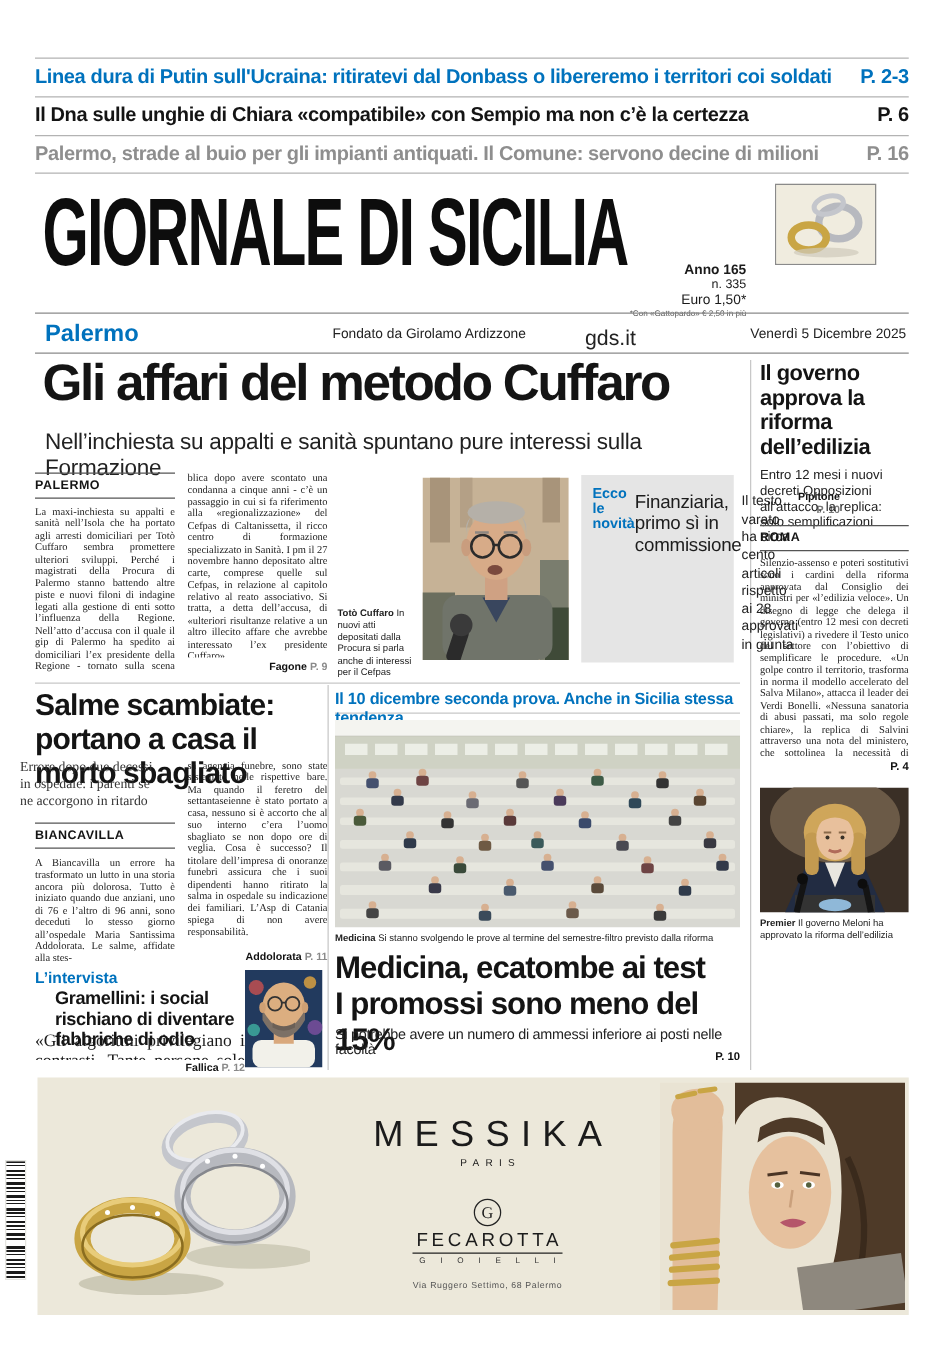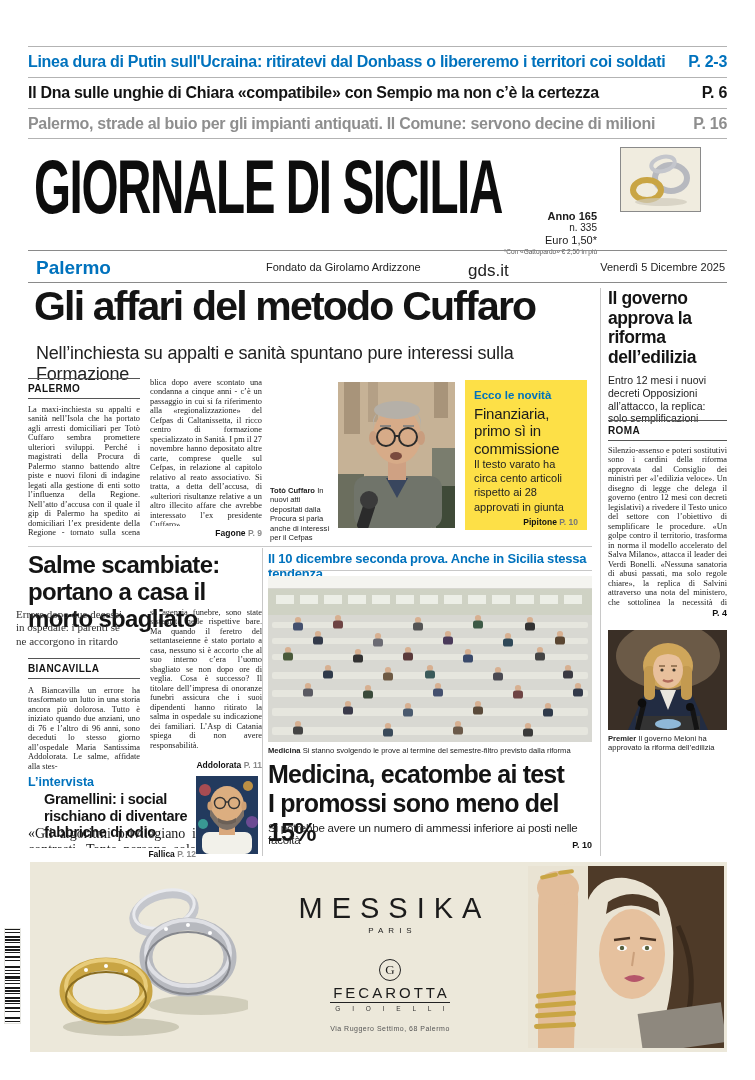--- a/index.html
+++ b/index.html
@@ -36,21 +36,21 @@
   .hrule { position:absolute; height:1px; background:#c8c8c8; }
 
   
   .kicker-box { font-family:"Liberation Sans",sans-serif; font-weight:bold; font-size:10px; letter-spacing:0.4px; color:#141414; border-top:1px solid #555; border-bottom:1px solid #555; padding:4px 0 4px 0; }
   .bodytext { font-family:"Liberation Serif",serif; font-size:8.4px; line-height:1.13; text-align:justify; color:#1b1b1b; overflow:hidden; }
   .byline { font-family:"Liberation Sans",sans-serif; font-weight:bold; font-size:8.5px; text-align:right; margin-top:2px; }
   .byline .pg { color:#8a8a8a; }
   .caption { font-family:"Liberation Sans",sans-serif; font-size:7.6px; line-height:1.25; color:#222; }
   .caption b { font-weight:bold; }
   .bluekick { font-family:"Liberation Sans",sans-serif; font-weight:bold; color:#0072bd; }
-  .graybox { background:#fde047; padding:9px 9px 7px 9px; display:flex; flex-direction:column; }
+  .graybox { background:#e5e5e5; padding:9px 9px 7px 9px; display:flex; flex-direction:row; }
   .graybox .gb-kick { font-family:"Liberation Sans",sans-serif; font-weight:bold; font-size:11.5px; color:#0072bd; }
   .graybox .gb-title { font-family:"Liberation Sans",sans-serif; font-size:15px; line-height:1.15; color:#1c1c1c; margin-top:4px; letter-spacing:-0.2px;}
   .graybox .gb-text { font-family:"Liberation Sans",sans-serif; font-size:11px; line-height:1.3; color:#222; margin-top:auto; }
   .graybox .gb-by { font-family:"Liberation Sans",sans-serif; font-weight:bold; font-size:8.5px; text-align:right; margin-top:3px; }
   .graybox .gb-by .pg { color:#777; }
 
   
   .lead-headline { position:absolute; left:34px; top:286px; width:600px; font-family:"Liberation Sans",sans-serif; font-weight:bold; font-size:41px; letter-spacing:-1.8px; color:#141414; line-height:1; }
   .lead-standfirst { position:absolute; left:36px; top:343px; width:560px; font-family:"Liberation Sans",sans-serif; font-size:18px; letter-spacing:-0.2px; color:#222; }
   .lead-col1 { position:absolute; left:28px; top:378px; width:112px; }

